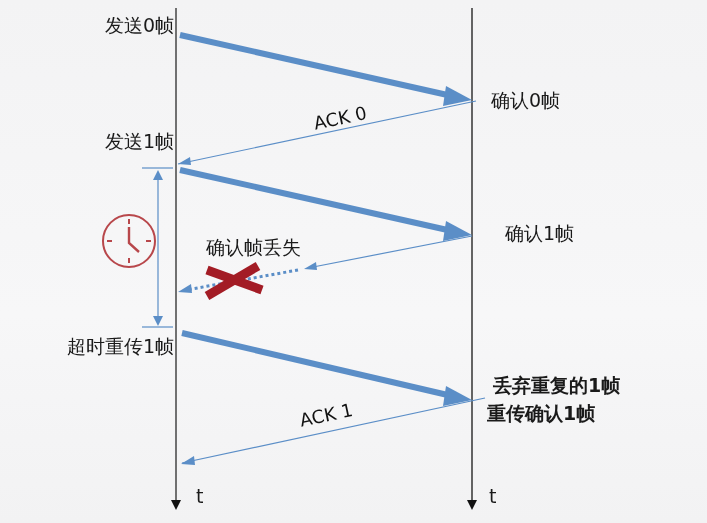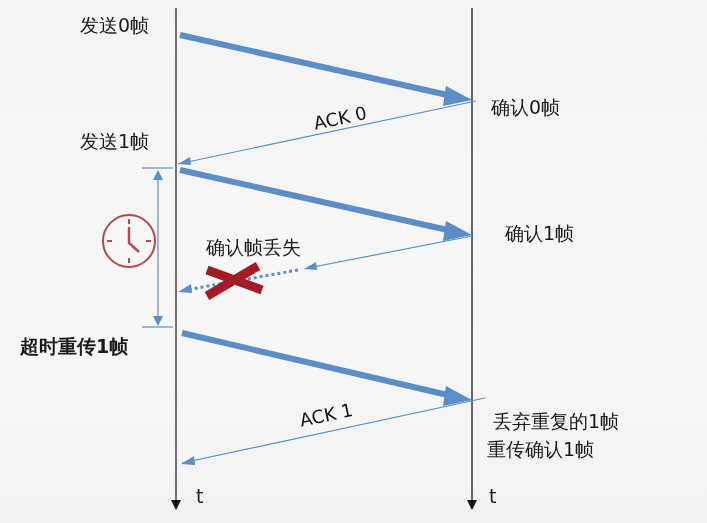--- a/index.html
+++ b/index.html
@@ -3,22 +3,22 @@
 <meta charset="utf-8">
 <style>
   html, body { margin: 0; padding: 0; }
   body {
     width: 707px; height: 523px; position: relative; overflow: hidden;
     background: linear-gradient(180deg, #f3f3f4 0%, #f7f7f8 60%, #f2f2f3 100%);
     font-family: "DejaVu Sans", "Liberation Sans", sans-serif;
   }
   svg.diagram { position: absolute; left: 0; top: 0; }
   .lbl { position: absolute; color: #1a1a1a; font-size: 19px; white-space: nowrap; line-height: 1; }
-  .bold { font-weight: normal; margin-top: 36px; }
-  .right { text-align: left; }
+  .bold { font-weight: bold; }
+  .right { text-align: right; }
   .ack { position: absolute; font-size: 18px; color: #111; white-space: nowrap; transform-origin: left center; }
 </style>
 </head>
 <body>
 
 <svg class="diagram" width="707" height="523" viewBox="0 0 707 523">
   <defs>
     <marker id="thinHead" markerWidth="10" markerHeight="8" refX="9" refY="4" orient="auto" markerUnits="userSpaceOnUse">
       <path d="M0,0 L10,4 L0,8 z" fill="#5b8ec7"></path>
     </marker>
@@ -87,24 +87,24 @@
   </g>
 
   <g>
     <line x1="485" y1="398" x2="182" y2="463" stroke="#5b8ec7" stroke-width="1.2"></line>
     <path d="M181,464 L194,456 L195,465 z" fill="#5b8ec7"></path>
   </g>
 </svg>
 
 <div class="lbl right" style="left:80px; top:16px; width:94px;">发送0帧</div>
 <div class="lbl right" style="left:80px; top:132px; width:94px;">发送1帧</div>
-<div class="lbl right" style="left:20px; top:337px; width:154px;font-weight:bold;">超时重传1帧</div>
+<div class="lbl right" style="left:20px; top:337px; width:154px;">超时重传1帧</div>
 <div class="lbl" style="left:196px; top:487px;">t</div>
 
-<div class="lbl" style="left:491px; top:98px;">确认0帧</div>
+<div class="lbl" style="left:491px; top:91px;">确认0帧</div>
 <div class="lbl" style="left:505px; top:224px;">确认1帧</div>
 <div class="lbl bold" style="left:493px; top:376px;">丢弃重复的1帧</div>
 <div class="lbl bold" style="left:487px; top:404px;">重传确认1帧</div>
 <div class="lbl" style="left:489px; top:487px;">t</div>
 
 <div class="ack" style="left:314px; top:113px; transform: rotate(-12deg);">ACK 0</div>
 <div class="lbl" style="left:206px; top:238px;text-align:right;">确认帧丢失</div>
 <div class="ack" style="left:300px; top:410px; transform: rotate(-12deg);">ACK 1</div>
 
 </body></html>

